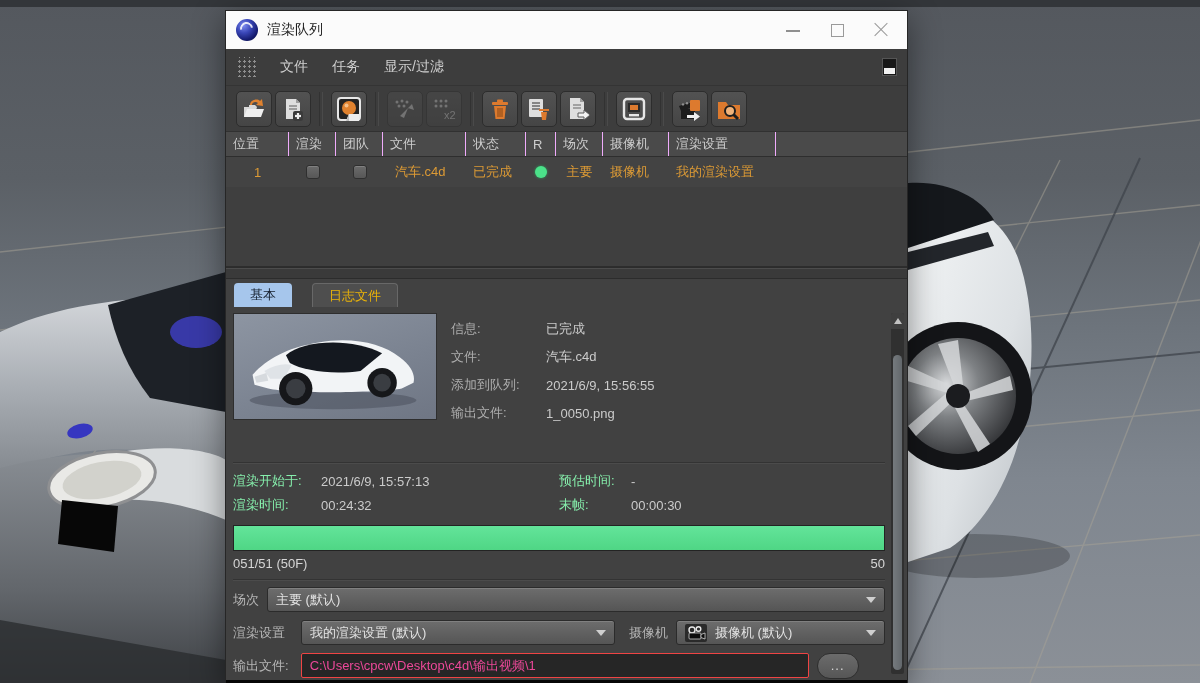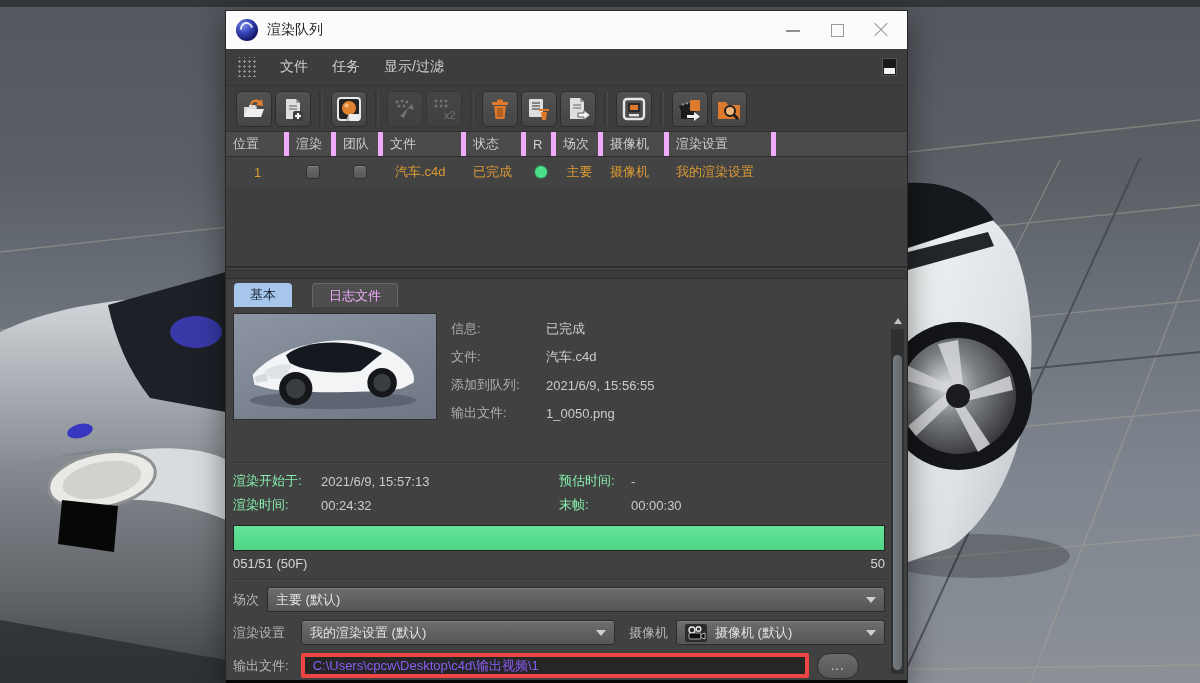--- a/index.html
+++ b/index.html
@@ -40,36 +40,36 @@
   .tgroup { display:flex; gap:3px; padding:0 4px; }
   .tsep { width:4px; height:34px; border-left:1px solid #323232; border-right:1px solid #4a4a4a; }
   .tbtn { width:36px; height:36px; background:linear-gradient(#525252,#454545); border:1px solid #2d2d2d;
     border-radius:5px; display:flex; align-items:center; justify-content:center; cursor:pointer; }
   .tbtn.disabled { opacity:.42; }
   .tbtn svg { width:26px; height:26px; }
 
   
   .queue { height:135px; background:#3f3f3f; border-bottom:1px solid #2d2d2d; position:relative; }
   .qhead { display:flex; height:25px; background:#4a4a4a; border-bottom:1px solid #2e2e2e; }
-  .qh { color:#cdcdcd; font-size:13px; display:flex; align-items:center; padding-left:7px; border-right:5px solid #f0abfc; }
+  .qh { color:#cdcdcd; font-size:13px; display:flex; align-items:center; padding-left:7px; border-right:1px solid #f0abfc; }
   .qrow { display:flex; height:30px; align-items:center; background:#434343; cursor:default; }
   .qc { display:flex; align-items:center; justify-content:center; font-size:13px; color:#dc9a35; }
   .qc.left { justify-content:flex-start; padding-left:7px; }
   .checkbox { width:14px; height:14px; border-radius:3px; background:linear-gradient(#6b6b6b,#575757);
     border:1px solid #2f2f2f; box-shadow:inset 0 1px 0 rgba(255,255,255,.15); cursor:pointer; }
   .dot { width:12px; height:12px; border-radius:50%; background:#4be189; box-shadow:0 0 3px #2f9e5d; }
 
   .splitter { height:12px; background:#3a3a3a; border-top:1px solid #2c2c2c; border-bottom:1px solid #2c2c2c;
     box-shadow:inset 0 1px 0 #4c4c4c; }
 
   .tabs { height:28px; background:#414141; display:flex; align-items:flex-end; padding:0 0 0 8px; gap:20px; }
   .tab { height:24px; padding:0 16px; display:flex; align-items:center; font-size:13px;
     border-radius:4px 4px 0 0; cursor:pointer; }
   .tab.active { background:#a6c6ec; color:#16202e; }
-  .tab.inactive { background:#4e4e4e; color:#f0abfc; border:1px solid #686868; border-bottom:none; }
+  .tab.inactive { background:#4e4e4e; color:#eab308; border:1px solid #686868; border-bottom:none; }
 
   
   .pane { position:relative; height:373px; background:#414141; padding:6px 22px 0 7px; }
   .info-section { display:flex; height:145px; }
   .thumb { width:204px; height:107px; border:1px solid #2e2e2e; overflow:hidden; background:linear-gradient(160deg,#8d95a2,#7a8290 60%,#6f7684); }
   .thumb svg { width:100%; height:100%; display:block; }
   .drows { margin-left:14px; padding-top:2px; }
   .drow { display:flex; height:28px; align-items:center; }
   .dlabel { width:95px; color:#adadad; font-size:13px; }
   .dvalue { color:#cbcbcb; font-size:13px; }
@@ -90,22 +90,22 @@
   .ctl-row { display:flex; align-items:center; height:27px; margin:6px 0; }
   .ctl-label { color:#b5b5b5; font-size:13px; white-space:nowrap; }
   .dropdown { height:25px; background:linear-gradient(#6d6d6d,#555); border:1px solid #2b2b2b; border-radius:3px;
     display:flex; align-items:center; padding:0 8px; color:#e2e2e2; cursor:pointer;
     box-shadow:inset 0 1px 0 rgba(255,255,255,.14); }
   .dropdown .arrow { margin-left:auto; width:0; height:0; border-left:5px solid transparent; border-right:5px solid transparent; border-top:6px solid #cfcfcf; }
   .dd-take { flex:1; margin-left:8px; }
   .dd-settings { width:314px; margin-left:16px; }
   .dd-camera { flex:1; margin-left:8px; }
   .cam-glyph { width:22px; height:18px; margin-right:8px; flex:none; }
-  .outfield { width:508px; height:25px; margin-left:12px; background:#262626; border:4px solid #ef4444; border-radius:2px;
-    color:#8b5cf6; font-size:13px; padding:0 8px; font-family:"Liberation Sans","DejaVu Sans",sans-serif; }
+  .outfield { width:508px; height:25px; margin-left:12px; background:#262626; border:1px solid #ef4444; border-radius:2px;
+    color:#ec4899; font-size:13px; padding:0 8px; font-family:"Liberation Sans","DejaVu Sans",sans-serif; }
   .browse-btn { width:42px; height:26px; margin-left:8px; border-radius:13px; border:1px solid #2e2e2e;
     background:linear-gradient(#6b6b6b,#565656); color:#d8d8d8; font-size:13px; letter-spacing:1px;
     display:flex; align-items:center; justify-content:center; cursor:pointer; }
 
   .vscroll { position:absolute; right:3px; top:6px; width:13px; height:361px; background:#303030; border-radius:2px; }
   .vs-up { height:16px; background:#3f3f3f; border-radius:2px 2px 0 0; display:flex; align-items:center; justify-content:center; cursor:pointer; }
   .vs-up::after { content:""; width:0; height:0; border-left:4px solid transparent; border-right:4px solid transparent; border-bottom:6px solid #c2c2c2; }
   .vs-thumb { position:absolute; top:42px; bottom:4px; left:2px; right:2px; background:linear-gradient(90deg,#757a7e,#63686c); border-radius:6px; cursor:pointer; }
 
   .bottom-black { height:6px; background:#060606; }

